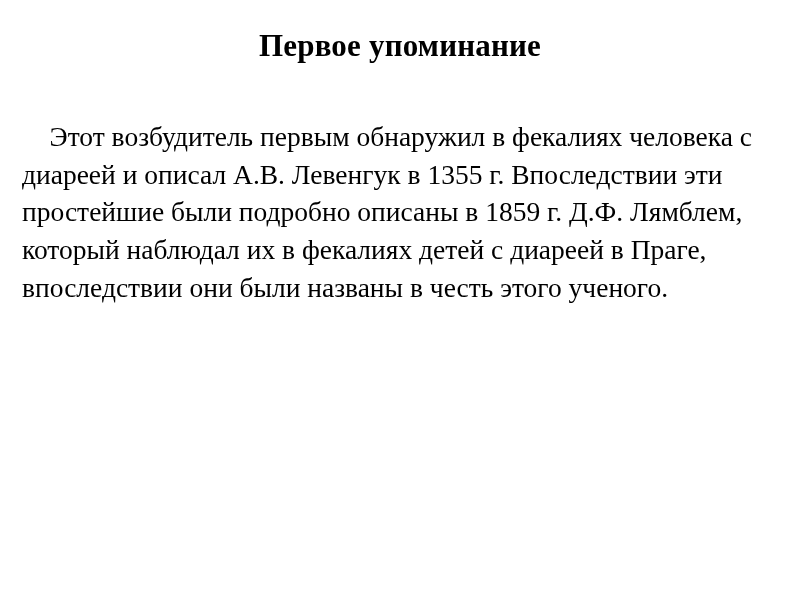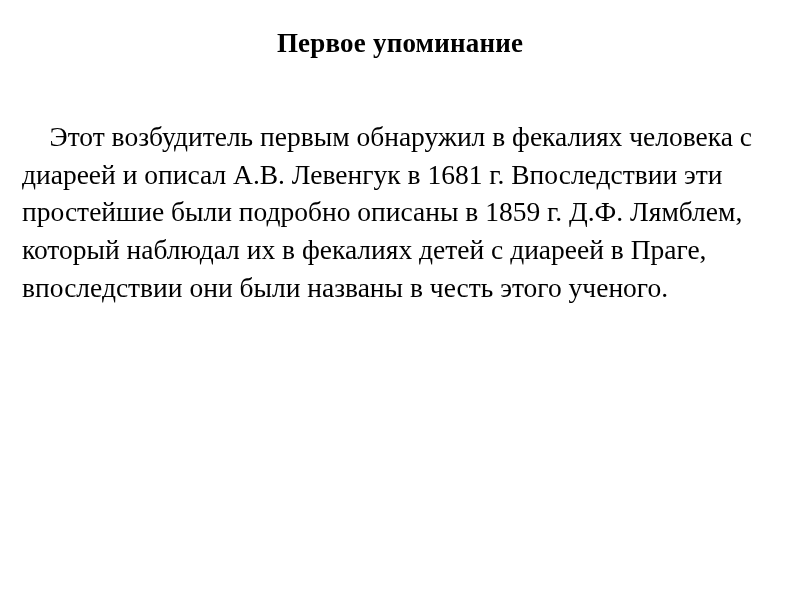--- a/index.html
+++ b/index.html
@@ -21,21 +21,21 @@
     box-sizing: border-box;
   }
   .slide-title {
     position: absolute;
     top: 28px;
     left: 0;
     width: 800px;
     text-align: center;
     font-family: "Liberation Serif", serif;
     font-weight: bold;
-    font-size: 27px;
+    font-size: 31px;
     line-height: 1.15;
     letter-spacing: 0.2px;
     color: #000000;
   }
   .slide-body {
     position: absolute;
     top: 118px;
     left: 22px;
     width: 762px;
     font-family: "Liberation Serif", serif;
@@ -44,14 +44,14 @@
     color: #000000;
     text-align: left;
     white-space: pre-wrap;
   }
 </style>
 </head>
 <body>
 
 <div class="slide">
   <div class="slide-title">Первое упоминание</div>
-  <div class="slide-body">    Этот возбудитель первым обнаружил в фекалиях человека с диареей и описал А.В. Левенгук в 1681 г. Впоследствии эти простейшие были подробно описаны в 1859 г. Д.Ф. Лямблем, который наблюдал их в фекалиях детей с диареей в Праге, впоследствии они были названы в честь этого ученого.</div>
+  <div class="slide-body">    Этот возбудитель первым обнаружил в фекалиях человека с диареей и описал А.В. Левенгук в 1355 г. Впоследствии эти простейшие были подробно описаны в 1859 г. Д.Ф. Лямблем, который наблюдал их в фекалиях детей с диареей в Праге, впоследствии они были названы в честь этого ученого.</div>
 </div>
 
 </body></html>

